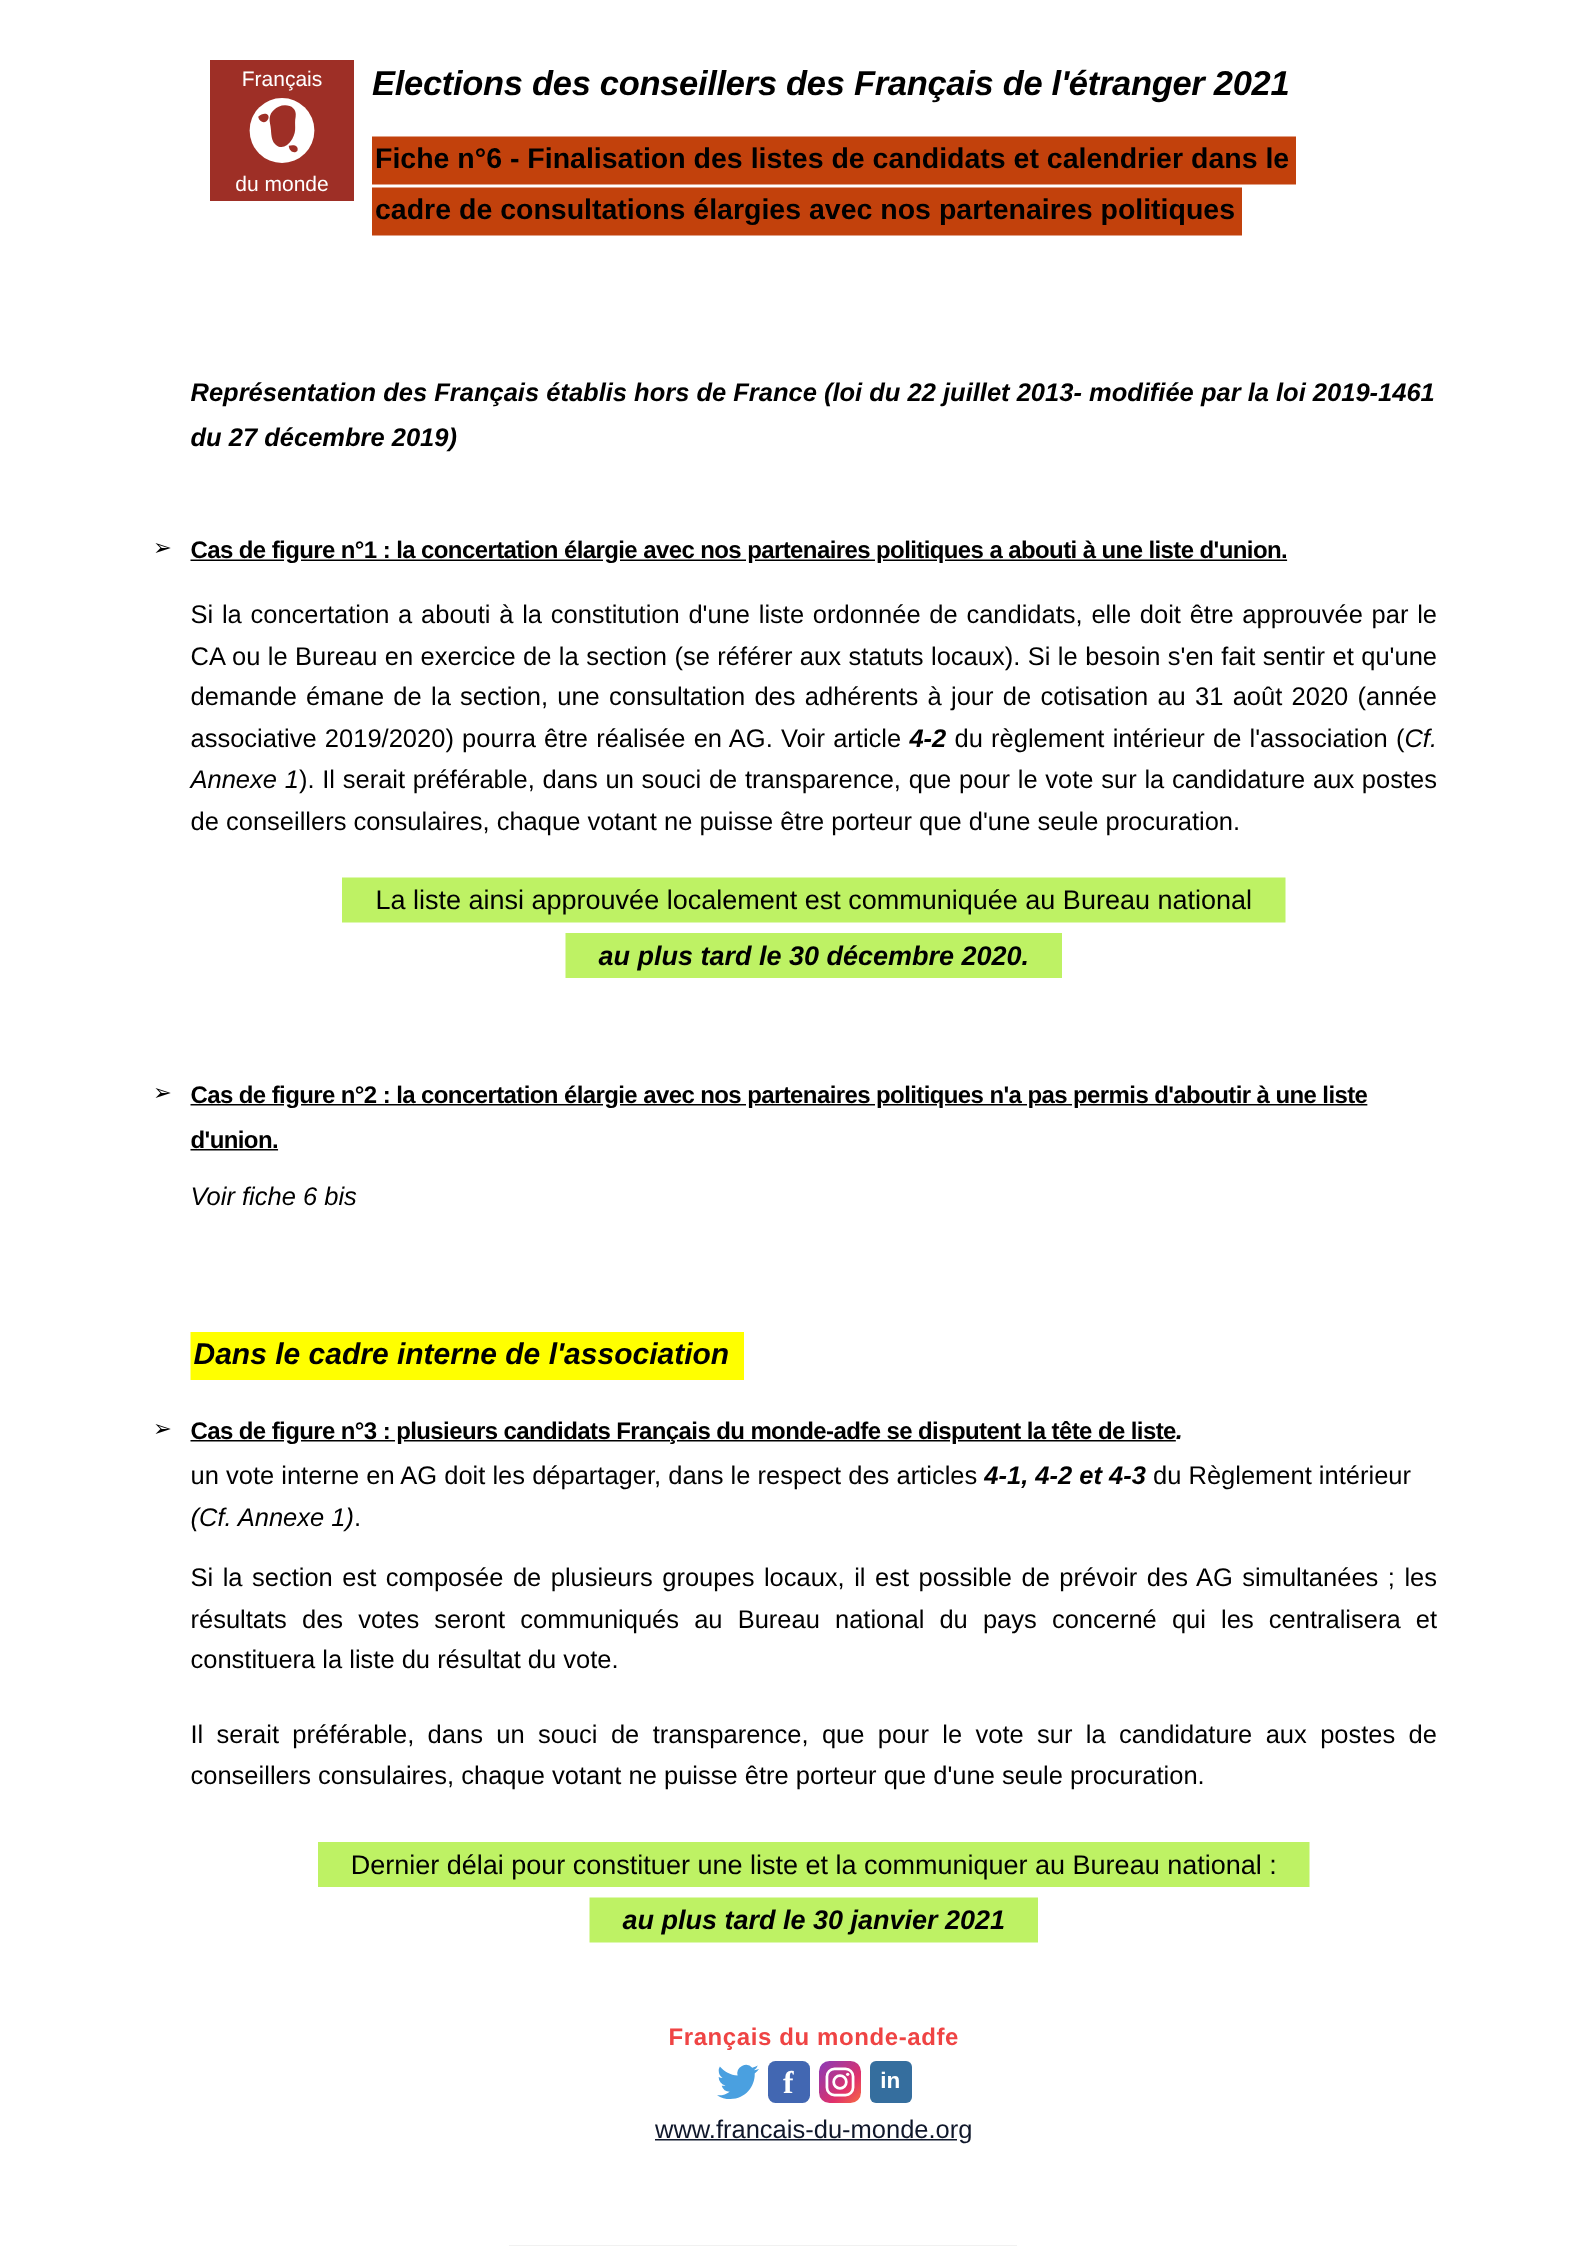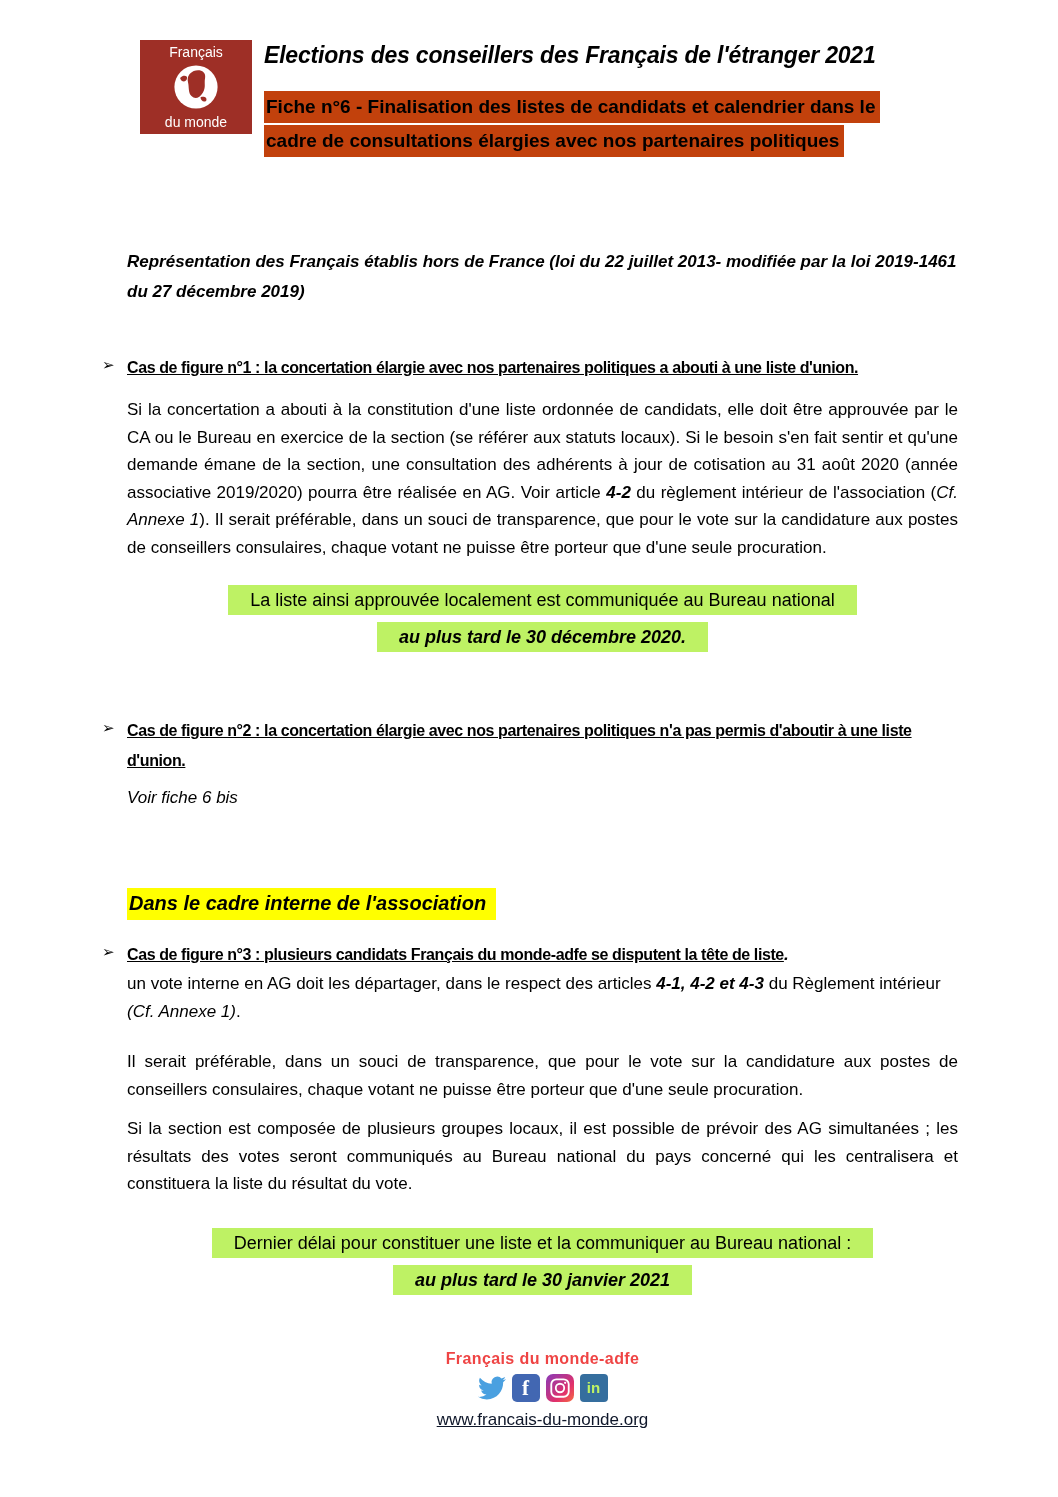--- a/index.html
+++ b/index.html
@@ -5,21 +5,21 @@
   * { margin:0; padding:0; box-sizing:border-box; }
   html,body { background:#e8e8e8; }
   .page {
     position:relative; width:1058px; height:1497px; margin:0 auto;
     background:#ffffff; font-family:"Liberation Sans", sans-serif; color:#000;
     overflow:hidden;
   }
   
   .header { display:flex; padding:40px 100px 0 140px; }
   .logo {
-    flex:none; width:112px; height:94px; background:#9e2f26; color:#fff;
+    flex:none; width:96px; height:94px; background:#9e2f26; color:#fff;
     display:flex; flex-direction:column; align-items:center; justify-content:space-between;
     padding:4px 2px; font-size:14px;
   }
   .logo .globe { width:52px; height:50px; margin:-2px 0; }
   .header-text { margin-left:12px; width:711px; }
   .doc-title { font-size:23px; font-weight:bold; letter-spacing:-0.2px; margin-top:2px;font-style:italic; }
   .doc-subtitle { margin-top:22px; font-size:19px; font-weight:bold; line-height:25px; }
   .doc-subtitle .hl-line { display:inline-block; background:#c2410c; padding:3px 5px 4px 2px; margin-bottom:2px; }
   
   .content { margin:0 100px 0 127px; position:relative; }
@@ -48,21 +48,21 @@
   .mt30 { margin-top:30px; }
   
   .footer { margin-top:55px; text-align:center; }
   .footer-title { color:#ef4444; font-weight:bold; font-size:16px; letter-spacing:0.4px; }
   .social-row { display:flex; justify-content:center; align-items:center; gap:6px; margin-top:5px; height:30px; }
   .icon-box { width:28px; height:28px; display:flex; align-items:center; justify-content:center; }
   .tw svg { width:30px; height:30px; fill:#4aa0e0; }
   .fb { background:#4267b2; border-radius:5px; color:#fff; font-weight:bold; font-size:21px; line-height:28px; font-family:"Liberation Serif", serif; }
   .ig { background:linear-gradient(135deg,#8a3ab9 0%, #c13584 45%, #e1306c 65%, #fd7e35 110%); border-radius:7px; }
   .ig svg { width:22px; height:22px; }
-  .li { background:#356e9e; border-radius:4px; color:#bef264; font-weight:bold; font-size:15px; }
+  .li { background:#356e9e; border-radius:4px; color:#ffffff; font-weight:bold; font-size:15px; }
   .footer-link { display:inline-block; margin-top:7px; color:#0f172a; text-decoration:underline; font-size:17px; }
 </style>
 </head>
 <body>
 
 <div class="page">
 
   <div class="header">
     <div class="logo">
       <div>Français</div>
@@ -103,22 +103,22 @@
       <p class="note-italic">Voir fiche 6 bis</p>
     </div>
 
     <div class="section-heading">
       <span class="hl">Dans le cadre interne de l'association</span>
     </div>
 
     <div class="case case3">
       <span class="arrow">➢</span>
       <div class="case3-cont body-p"><span class="case-heading" style="display:inline">Cas de figure n°3 : plusieurs candidats Français du monde-adfe se disputent la tête de liste</span><span class="b">.</span><br><span>un vote interne en AG doit les départager, dans le respect des articles </span><span class="b">4-1, 4-2 et 4-3</span><span> du Règlement intérieur </span><span class="i">(Cf. Annexe 1)</span><span>.</span></div>
+      <p class="body-p mt12">Si la section est composée de plusieurs groupes locaux, il est possible de prévoir des AG simultanées ; les résultats des votes seront communiqués au Bureau national du pays concerné qui les centralisera et constituera la liste du résultat du vote.</p>
       <p class="body-p mt22">Il serait préférable, dans un souci de transparence, que pour le vote sur la candidature aux postes de conseillers consulaires, chaque votant ne puisse être porteur que d'une seule procuration.</p>
-      <p class="body-p mt12">Si la section est composée de plusieurs groupes locaux, il est possible de prévoir des AG simultanées ; les résultats des votes seront communiqués au Bureau national du pays concerné qui les centralisera et constituera la liste du résultat du vote.</p>
       <div class="notice mt30">
         <span class="line"><span class="hl-cyan">Dernier délai pour constituer une liste et la communiquer au Bureau national :</span></span>
         <span class="line"><span class="hl-cyan b">au plus tard le 30 janvier 2021</span></span>
       </div>
     </div>
 
     <div class="footer">
       <div class="footer-title">Français du monde-adfe</div>
       <div class="social-row">
         <span class="icon-box tw">

